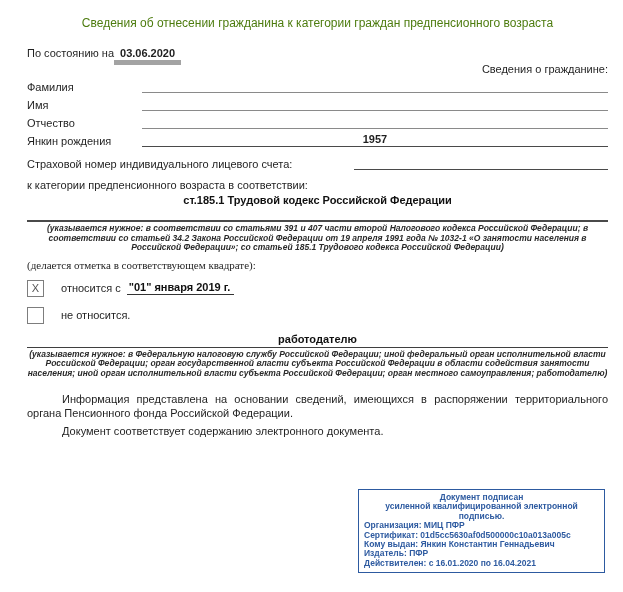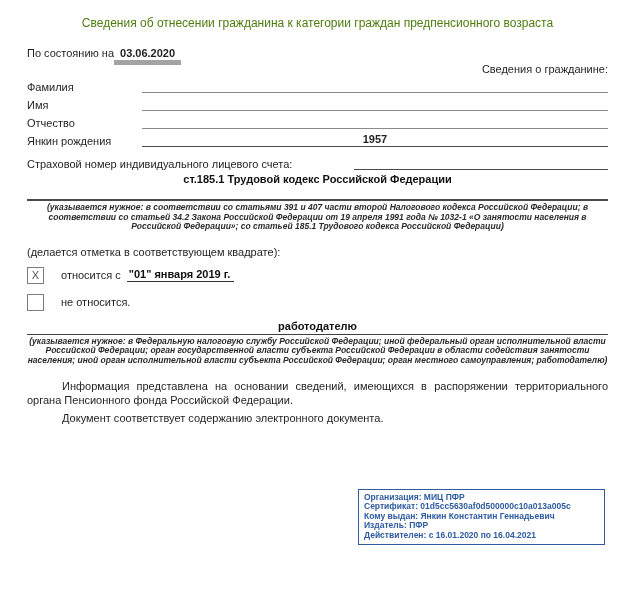--- a/index.html
+++ b/index.html
@@ -23,21 +23,21 @@
   .fval{font-weight:bold;}
 
   .snilsrow{display:flex;align-items:flex-end;height:18px;margin-top:5px;}
   .snils-label{flex:0 0 auto;}
   .snils-line{flex:1;margin-left:62px;border-bottom:1px solid #4a4a4a;min-height:13px;}
 
   .intro{margin-top:9px;}
   .basis{margin-top:3px;text-align:center;font-weight:bold;color:#111;
          border-bottom:2px solid #4a4a4a;padding-bottom:14px;}
   .note{margin-top:2px;text-align:center;font-style:italic;font-size:8.5px;line-height:9.5px;color:#2a2a2a;font-weight:bold;}
-  .marknote{margin-top:14px;}
+  .marknote{margin-top:6px;font-family:Liberation Serif, serif;}
 
   .opt{display:flex;align-items:center;margin-top:8px;height:19px;}
   .opt:first-of-type{margin-top:10px;}
   .chk{width:17px;height:17px;border:1px solid #7d7d7d;display:inline-flex;
        align-items:center;justify-content:center;flex:0 0 17px;box-sizing:border-box;}
   .mark{color:#555;font-size:11px;line-height:11px;}
   .optlabel{margin-left:17px;}
   .optdate{font-weight:bold;border-bottom:1px solid #333;margin-left:6px;padding:0 4px 1px 2px;color:#111;}
 
   .issued{margin-top:9px;}
@@ -82,20 +82,21 @@
   <div class="frow">
     <span class="flabel">Янкин рождения</span>
     <span class="fline dark"><span class="fval">1957</span></span>
   </div>
 
   <div class="snilsrow">
     <span class="snils-label">Страховой номер индивидуального лицевого счета:</span>
     <span class="snils-line"><span class="fval"></span></span>
   </div>
 
+  <div class="intro">к категории предпенсионного возраста в соответствии:</div>
 
   <div class="basis">ст.185.1 Трудовой кодекс Российской Федерации</div>
   <div class="note">(указывается нужное: в соответствии со статьями 391 и 407 части второй Налогового кодекса Российской Федерации; в соответствии со статьей 34.2 Закона Российской Федерации от 19 апреля 1991 года № 1032-1 «О занятости населения в Российской Федерации»; со статьей 185.1 Трудового кодекса Российской Федерации)</div>
 
   <div class="marknote">(делается отметка в соответствующем квадрате):</div>
 
   <div class="opt">
     <span class="chk">
         <span class="mark">X</span>
       </span>
@@ -112,18 +113,21 @@
 
   <div class="recipient">работодателю</div>
   <div class="note">(указывается нужное: в Федеральную налоговую службу Российской Федерации; иной федеральный орган исполнительной власти Российской Федерации; орган государственной власти субъекта Российской Федерации в области содействия занятости населения; иной орган исполнительной власти субъекта Российской Федерации; орган местного самоуправления; работодателю)</div>
 
   <div class="para">Информация представлена на основании сведений, имеющихся в распоряжении территориального органа Пенсионного фонда Российской Федерации.</div>
   <div class="para2">Документ соответствует содержанию электронного документа.</div>
 
 </div>
 
 <div class="stamp">
+  <div class="stamp-head">Документ подписан
+усиленной квалифицированной электронной
+подписью.</div>
   <div class="stamp-line">Организация: МИЦ ПФР</div>
   <div class="stamp-line">Сертификат: 01d5cc5630af0d500000c10a013a005c</div>
   <div class="stamp-line">Кому выдан: Янкин Константин Геннадьевич</div>
   <div class="stamp-line">Издатель: ПФР</div>
   <div class="stamp-line">Действителен: с 16.01.2020 по 16.04.2021</div>
 </div>
 
 </body></html>

